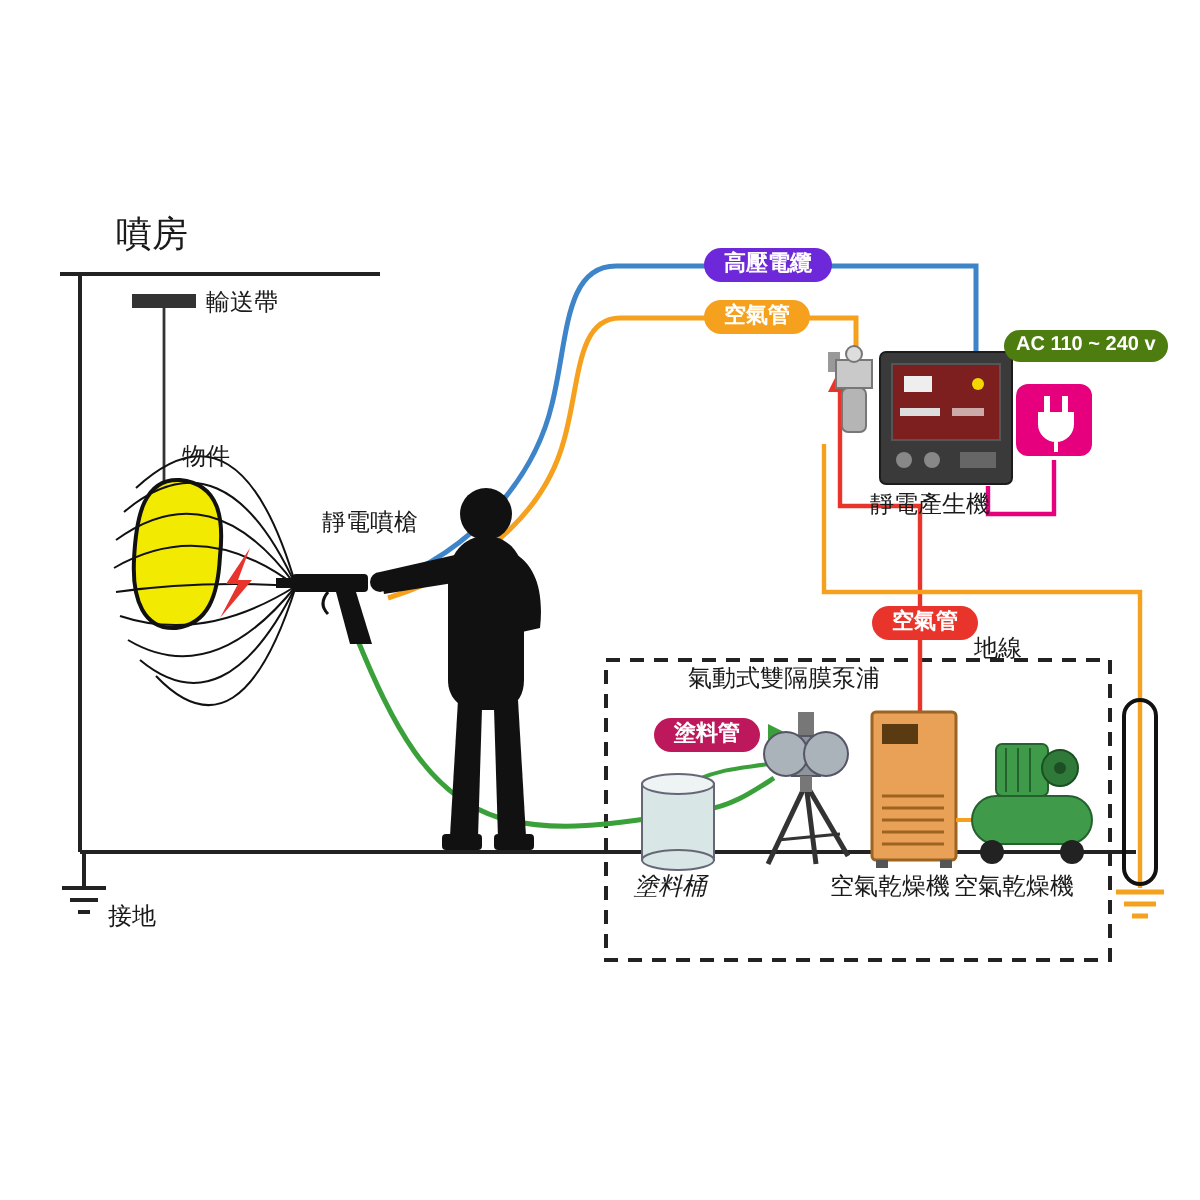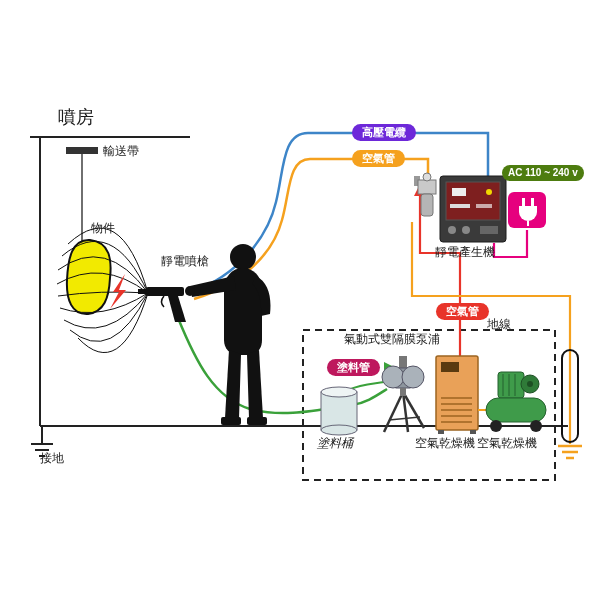--- a/index.html
+++ b/index.html
@@ -210,14 +210,14 @@
   <div class="lbl lbl-b" style="left:344px;top:332px;">氣動式雙隔膜泵浦</div>
 
   <div class="pill pill-green" style="left:327px;top:359px;">塗料管</div>
 
   <div class="lbl" style="left:317px;top:436px;font-style:italic;">塗料桶</div>
 
   <div class="lbl" style="left:415px;top:436px;">空氣乾燥機</div>
 
   <div class="lbl" style="left:477px;top:436px;">空氣乾燥機</div>
 
-  <div class="lbl" style="left:40px;top:451px;">接地</div>
+  <div class="lbl" style="left:54px;top:451px;">接地</div>
 </div>
 
 </body></html>

